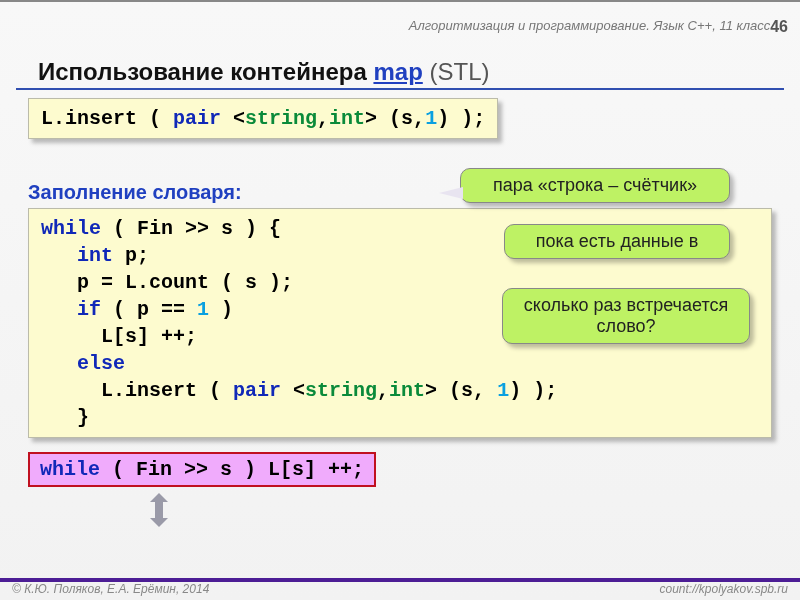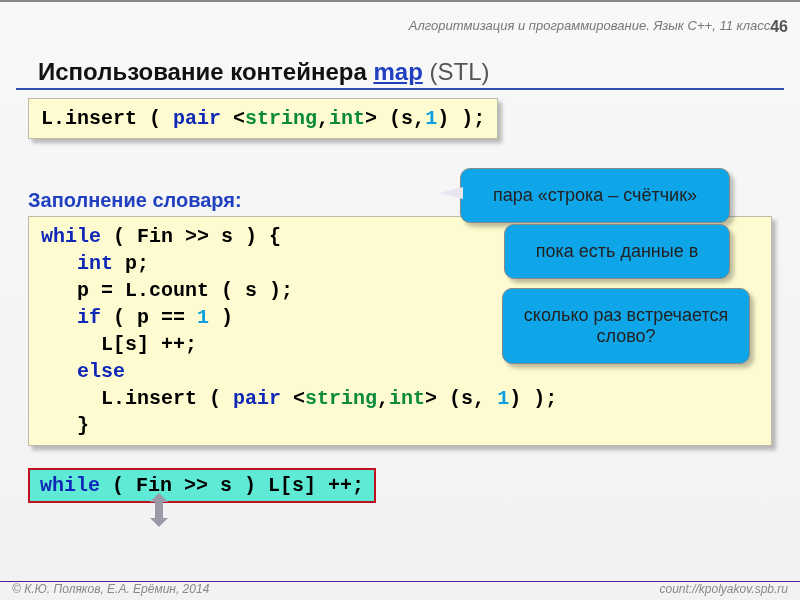--- a/index.html
+++ b/index.html
@@ -31,44 +31,43 @@
   .section-label { color: #2040c0; font-size: 20px; font-weight: bold; margin: 6px 0 4px; }
   .code-box {
     background: #fdfbcf;
     border: 1px solid #bba;
     box-shadow: 4px 4px 4px rgba(0,0,0,0.25);
     padding: 6px 12px;
     font-family: "Courier New", monospace;
     font-size: 20px; font-weight: bold;
     line-height: 1.35;
     color: #000;
-    margin-bottom: 8px;
     white-space: pre;
     position: relative;
   }
   .code-box.small { display: inline-block; }
   .kw { color: #1028b8; }
   .ty { color: #0a8a3a; }
   .num { color: #0aa0e0; }
   .short-box {
     border: 2px solid #c01020;
-    background: #5eead4;
+    background: #f0abfc;
     padding: 4px 10px;
     font-family: "Courier New", monospace;
     font-size: 20px; font-weight: bold;
     display: inline-block;
     margin-top: 14px;
   }
   .callout {
     position: absolute;
-    background: #0ea5e9;
+    background: #bef264;
     border: 1px solid #888;
     border-radius: 10px;
     box-shadow: 4px 4px 4px rgba(0,0,0,0.25);
-    padding: 16px 14px;
+    padding: 6px 14px;
     font-size: 18px;
     color: #222;
     text-align: center;
     z-index: 5;
   }
   .callout.c1 { top: 168px; right: 70px; width: 270px; }
   .callout.c2 { top: 224px; right: 70px; width: 226px; }
   .callout.c3 { top: 288px; right: 50px; width: 248px; }
   .callout-tail {
     position: absolute; width: 0; height: 0;
@@ -97,21 +96,21 @@
   .arrow-updown .head-dn {
     position: absolute; left: 0; bottom: 0;
     border-left: 9px solid transparent; border-right: 9px solid transparent;
     border-top: 9px solid #9a9aa8;
   }
   .footer {
     position: absolute; bottom: 4px; left: 0; right: 0;
     display: flex; justify-content: space-between;
     font-size: 12px; font-style: italic; color: #888;
     padding: 0 12px;
-    border-top: 1px solid #4c1d95;
+    border-top: 4px solid #4c1d95;
   }
 </style>
 </head>
 <body>
 
 <div class="top-line"></div>
 <div class="header-bar">
   <span>Алгоритмизация и программирование. Язык C++, 11 класс</span>
   <span class="page-num">46</span>
 </div>

